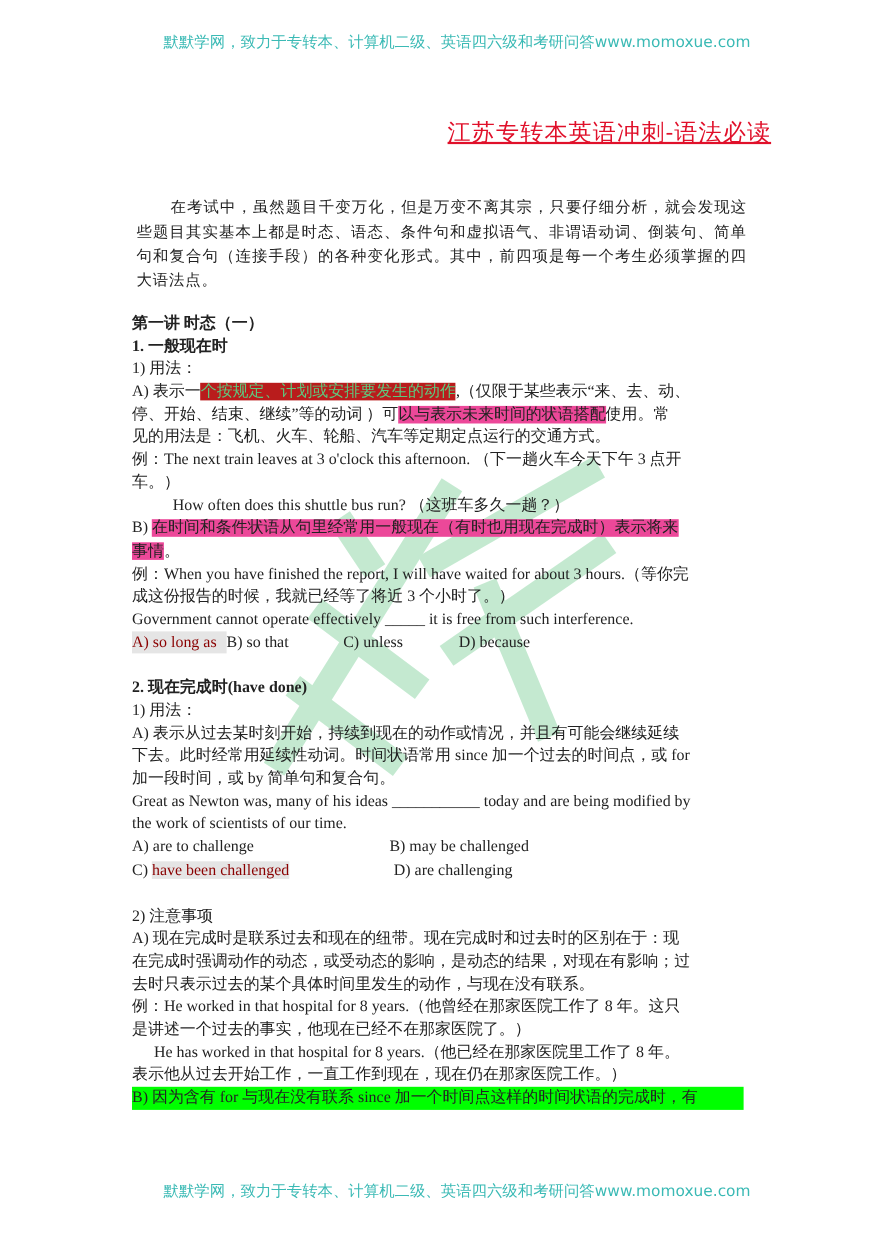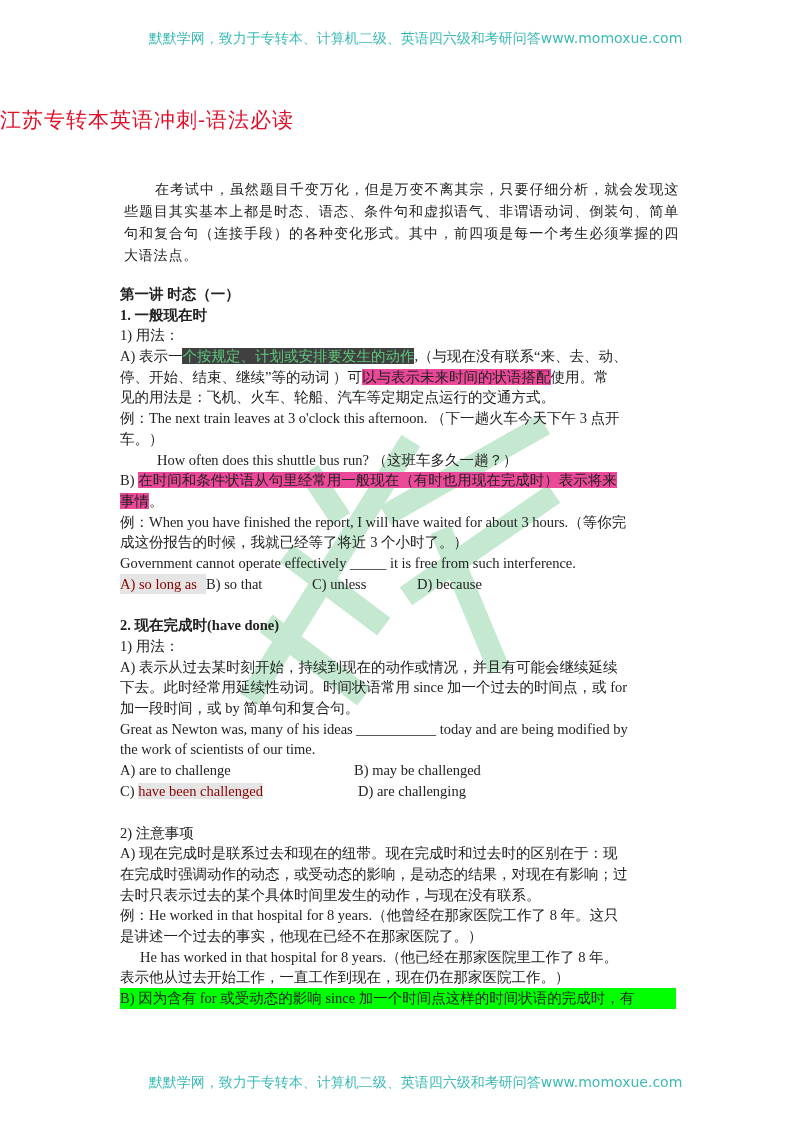--- a/index.html
+++ b/index.html
@@ -3,32 +3,32 @@
 <meta charset="utf-8">
 <style>
   html, body { margin: 0; padding: 0; background: #ffffff; }
   body { width: 793px; height: 1122px; position: relative; overflow: hidden;
          font-family: "Liberation Serif", "DejaVu Serif", serif; color: #222; }
   .banner { position: absolute; left: 0; width: 793px; text-align: center;
             font-family: "DejaVu Sans", "Liberation Sans", sans-serif;
             font-size: 14px; color: #3bbab5; letter-spacing: 0px; padding-left: 19px; }
   .banner.top { top: 30px; }
   .banner.bottom { top: 1074px; }
-  .title { position: absolute; top: 106px; left: 0; width: 701px; text-align: left;
+  .title { position: absolute; top: 106px; left: 0; width: 701px; text-align: right;
            font-family: "DejaVu Serif", "Liberation Serif", serif;
-           font-size: 21px; color: #e0102a; letter-spacing: 1px; }
+           font-size: 21px; color: #e0102a; letter-spacing: 1px; text-decoration: underline; }
   .intro { position: absolute; top: 178px; left: 124px; width: 555px;
            font-family: "DejaVu Serif", serif; font-size: 14px; line-height: 22px;
            text-indent: 31px; text-align: justify; color: #222; letter-spacing: 0.8px; }
   .content { position: absolute; top: 284px; left: 120px; width: 556px;
              font-size: 14.5px; line-height: 20.7px; color: #222; }
   .line { white-space: nowrap; height: 20.7px; }
   .b { font-weight: bold; }
   .hl-cyan { background: #ec4899; }
-  .hl-cyan-g { background: #404040; color: #5ec97e; }
+  .hl-cyan-g { background: #b91c1c; color: #5ec97e; }
   .hl-red { background: #e5e5e5; color: #8a0000; }
   .hl-green { background: #00ff00; }
   .indent1 { padding-left: 37px; }
   .indent2 { padding-left: 20px; }
   .gap { height: 21px; }
   .opt { display: inline-block; }
   .watermark { position: absolute; left: 215px; top: 390px; width: 360px; height: 340px;
                pointer-events: none; opacity: 0.28; }
 </style>
 </head>
@@ -51,21 +51,21 @@
     <line x1="120" y1="120" x2="100" y2="90"></line>
   </g>
 </svg>
 
 <div class="content">
   <div class="line b">第一讲 时态（一）</div>
 
   <div class="line b">1. 一般现在时</div>
   <div class="line">1) 用法：</div>
   <div class="line">
-    <span>A) 表示一</span><span class="hl-cyan-g">个按规定、计划或安排要发生的动作</span><span>,（与现在没有联系“来、去、动、</span>
+    <span>A) 表示一</span><span class="hl-cyan-g">个按规定、计划或安排要发生的动作</span><span>,（仅限于某些表示“来、去、动、</span>
   </div>
   <div class="line">
     <span>停、开始、结束、继续”等的动词 ）可</span><span class="hl-cyan">以与表示未来时间的状语搭配</span><span>使用。常</span>
   </div>
   <div class="line">见的用法是：飞机、火车、轮船、汽车等定期定点运行的交通方式。</div>
   <div class="line">例：The next train leaves at 3 o'clock this afternoon. （下一趟火车今天下午 3 点开</div>
   <div class="line">车。）</div>
   <div class="line indent1">How often does this shuttle bus run? （这班车多久一趟？）</div>
   <div class="line">
     <span>B) </span><span class="hl-cyan">在时间和条件状语从句里经常用一般现在（有时也用现在完成时）表示将来</span>
@@ -99,16 +99,16 @@
   <div class="gap"></div>
 
   <div class="line">2) 注意事项</div>
   <div class="line">A) 现在完成时是联系过去和现在的纽带。现在完成时和过去时的区别在于：现</div>
   <div class="line">在完成时强调动作的动态，或受动态的影响，是动态的结果，对现在有影响；过</div>
   <div class="line">去时只表示过去的某个具体时间里发生的动作，与现在没有联系。</div>
   <div class="line">例：He worked in that hospital for 8 years.（他曾经在那家医院工作了 8 年。这只</div>
   <div class="line">是讲述一个过去的事实，他现在已经不在那家医院了。）</div>
   <div class="line indent2">He has worked in that hospital for 8 years.（他已经在那家医院里工作了 8 年。</div>
   <div class="line">表示他从过去开始工作，一直工作到现在，现在仍在那家医院工作。）</div>
-  <div class="line"><span class="hl-green" style="display:inline-block;width:556px">B) 因为含有 for 或受动态的影响 since 加一个时间点这样的时间状语的完成时，有</span></div>
+  <div class="line"><span class="hl-green" style="display:inline-block;width:556px">B) 因为含有 for 与现在没有联系 since 加一个时间点这样的时间状语的完成时，有</span></div>
 </div>
 
 <div class="banner bottom">默默学网，致力于专转本、计算机二级、英语四六级和考研问答www.momoxue.com</div>
 
 </body></html>

